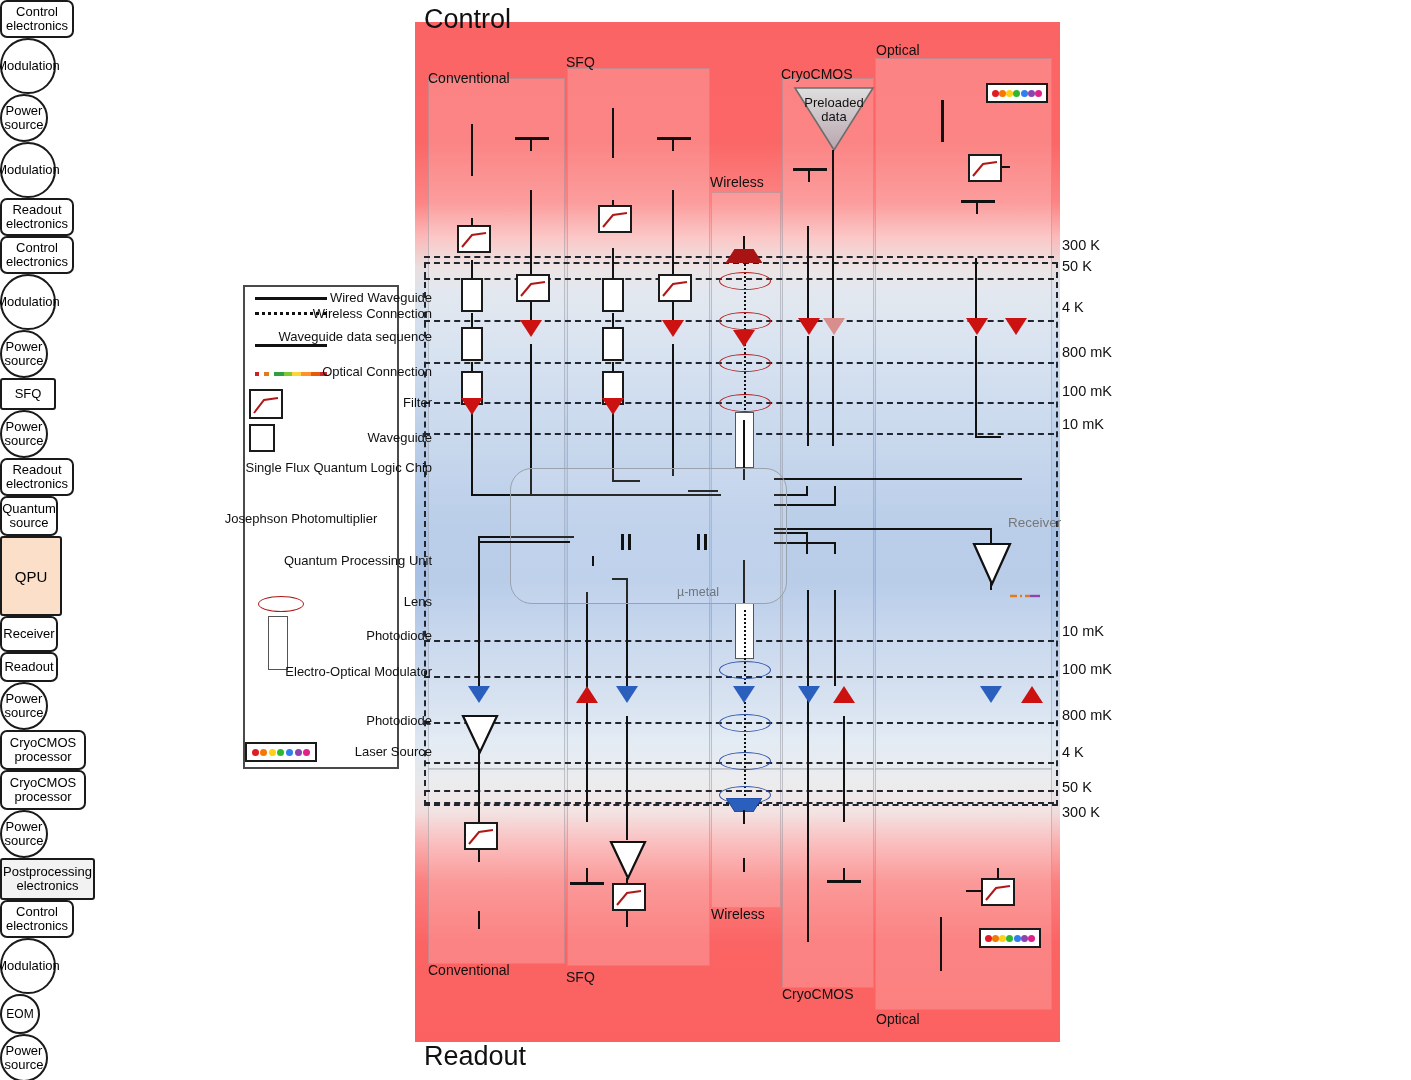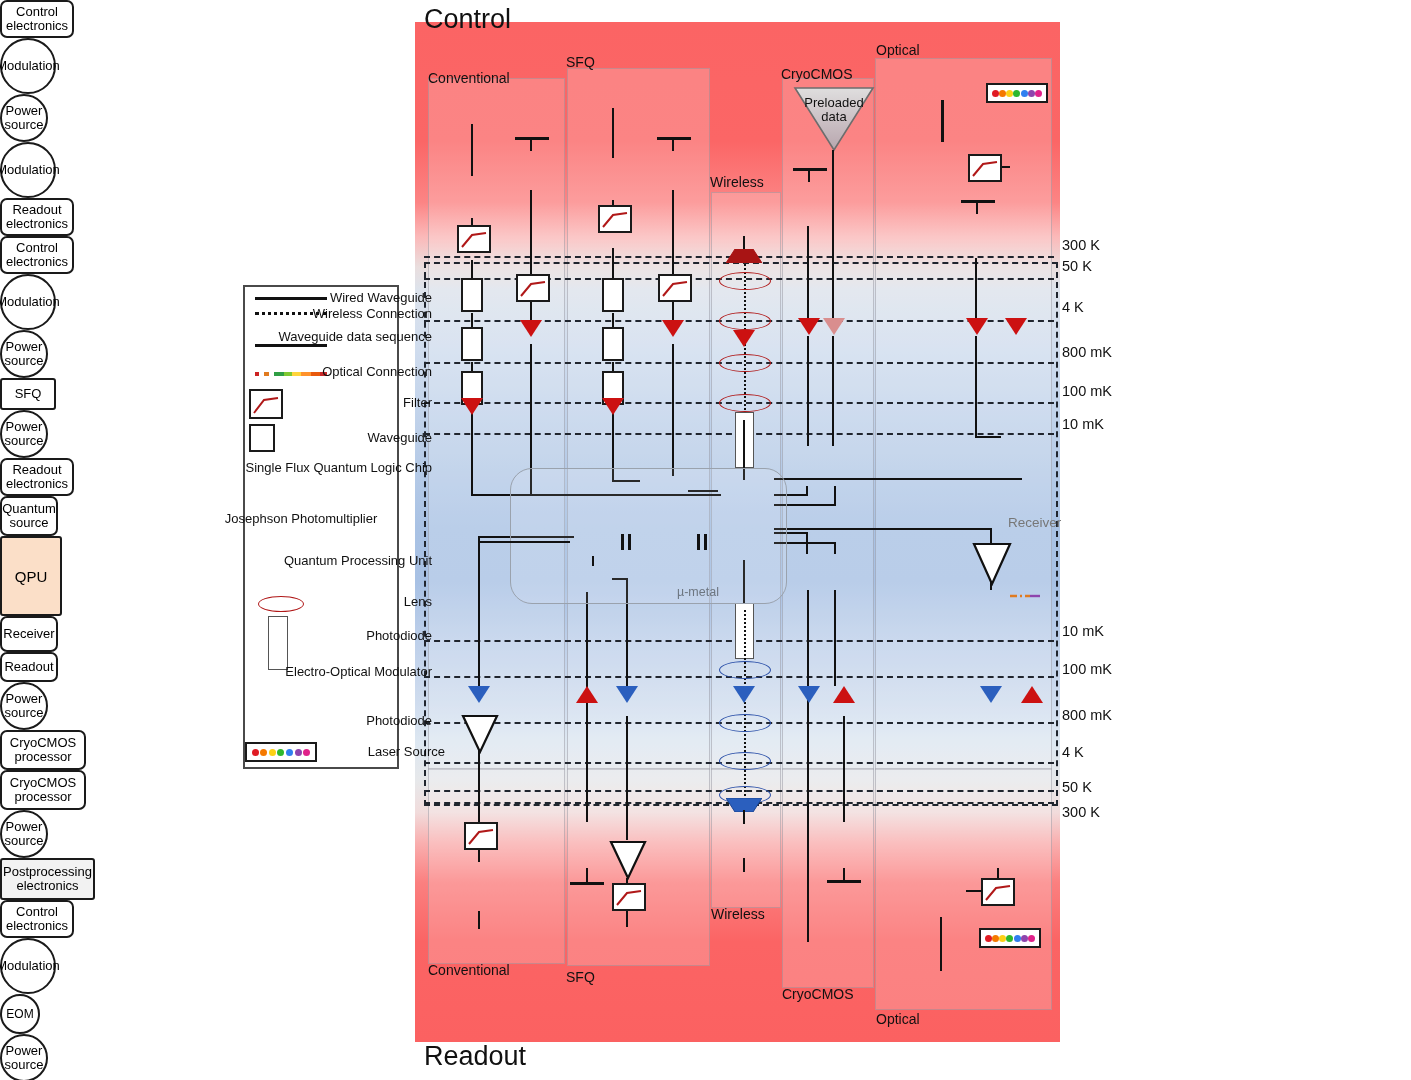--- a/index.html
+++ b/index.html
@@ -581,15 +581,15 @@
 
   <div class="laserbar" style="left:245px;top:742px;width:72px;height:20px;">
     <i class="laserdot" style="background:#e01b24;"></i>
     <i class="laserdot" style="background:#f57900;"></i>
     <i class="laserdot" style="background:#fcd116;"></i>
     <i class="laserdot" style="background:#2eb82e;"></i>
     <i class="laserdot" style="background:#2f7ff0;"></i>
     <i class="laserdot" style="background:#8e44ad;"></i>
     <i class="laserdot" style="background:#e0218a;"></i>
   </div>
-  <div class="abs leg-txt" style="left:183px;top:744px;width:262px;">Laser Source</div>
+  <div class="abs leg-txt" style="left:170px;top:744px;width:262px;">Laser Source</div>
 
 </div>
 
 </body></html>

